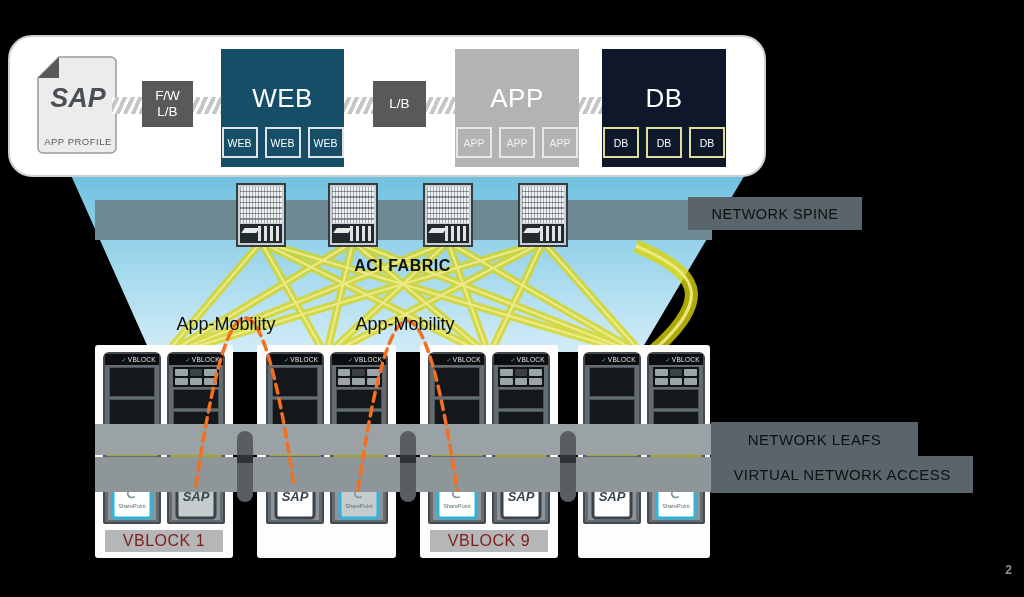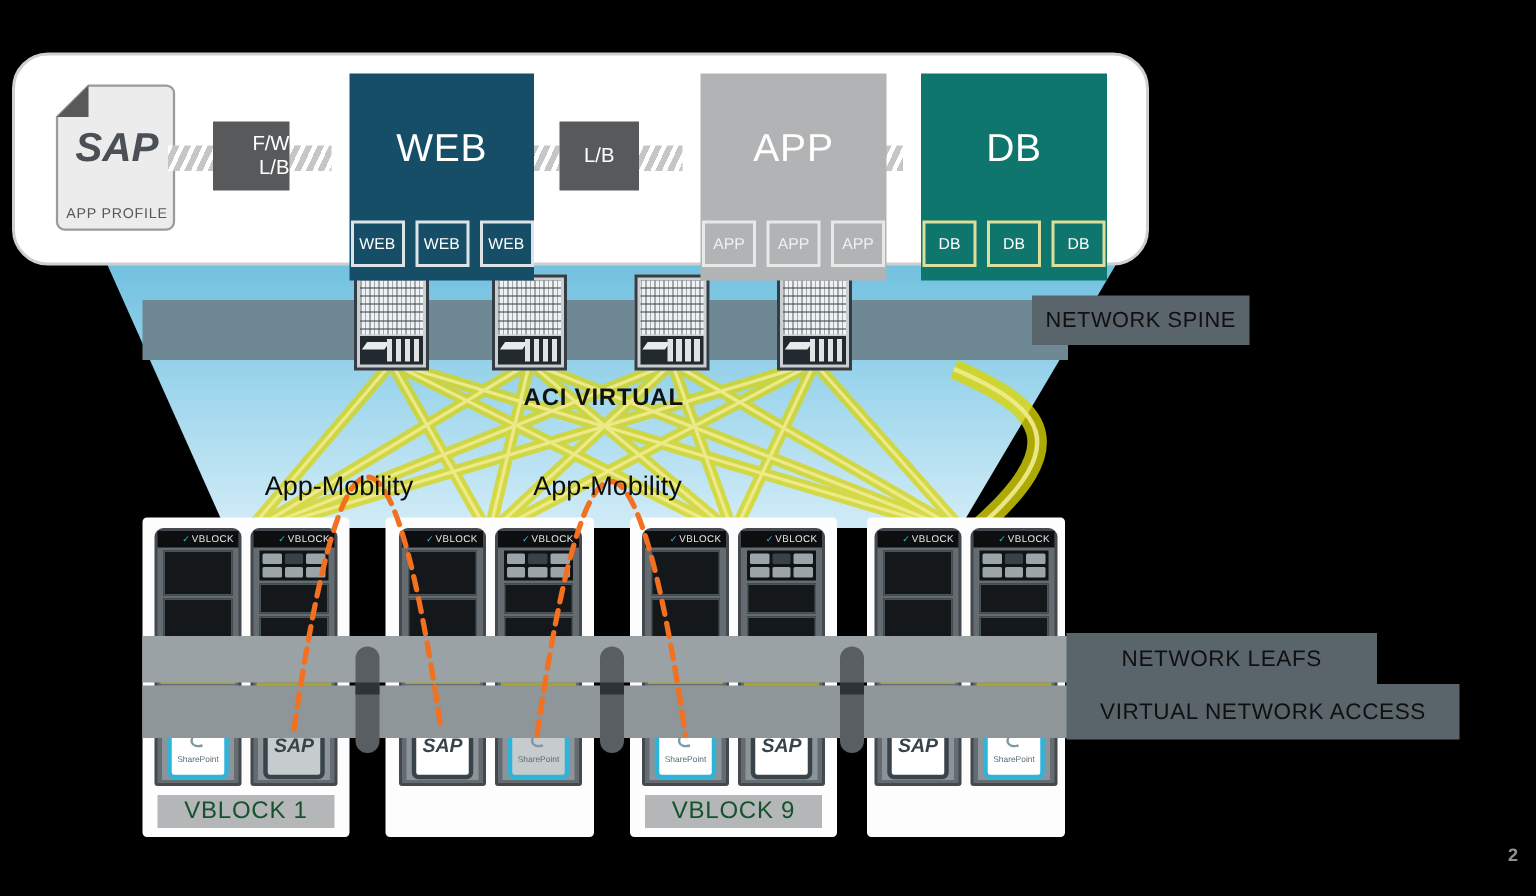--- a/index.html
+++ b/index.html
@@ -11,44 +11,44 @@
                  border:2px solid #cfcfcf;border-radius:24px;z-index:5;}
   .sap-doc{position:absolute;left:25px;top:18px;}
   .connector{position:absolute;height:17px;z-index:1;
              background:repeating-linear-gradient(115deg,#ffffff 0 3px,#c6c6c6 3px 7px);}
   .c1{left:102px;top:60px;width:30px;} .c2{left:183px;top:60px;width:28px;}
   .c3{left:334px;top:60px;width:29px;} .c4{left:416px;top:60px;width:29px;}
   .c5{left:569px;top:60px;width:23px;}
   .small-box{position:absolute;top:44px;height:46px;background:#58595b;color:#fff;
              display:flex;flex-direction:column;align-items:center;justify-content:center;
              font-size:13.5px;line-height:16px;z-index:2;}
-  .fwlb{left:132px;width:51px;align-items:flex-end;} .lb{left:363px;width:53px;}
-  .tier-box{position:absolute;top:12px;height:138px;z-index:2;color:#fff;margin-left:12px;}
+  .fwlb{left:132px;width:51px;} .lb{left:363px;width:53px;}
+  .tier-box{position:absolute;top:12px;height:118px;z-index:2;color:#fff;}
   .tier-web{left:211px;width:123px;background:#174e67;}
   .tier-app{left:445px;width:124px;background:#b1b3b4;}
-  .tier-db{left:592px;width:124px;background:#0f766e;}
+  .tier-db{left:592px;width:124px;background:#0f172a;}
   .tier-heading{position:absolute;left:0;right:0;top:34px;text-align:center;
                 font-size:26px;letter-spacing:.5px;}
   .tier-instances{position:absolute;left:0;right:0;bottom:9px;display:flex;
                   justify-content:center;gap:7px;}
   .inst{width:32px;height:27px;display:flex;align-items:center;justify-content:center;
         font-size:10.5px;border:2px solid rgba(255,255,255,.85);}
   .tier-app .inst{border-color:#e7e8e8;color:#f0f0f0;}
   .tier-db .inst{border-color:#dede9c;}
 
   
   .sky{position:absolute;left:0;top:173px;width:1024px;height:179px;z-index:1;
        background:linear-gradient(180deg,#6fc0df 0%,#a5d9ee 55%,#d2ecf7 100%);
        clip-path:polygon(70px 0,746px 0,640px 179px,150px 179px);}
 
   
   .spine-band{position:absolute;left:95px;top:200px;width:617px;height:40px;background:#6e8994;z-index:2;}
   .gray-label{position:absolute;background:#59646b;color:#101010;display:flex;
               align-items:center;justify-content:center;letter-spacing:.4px;}
-  .spine-label{left:688px;top:197px;width:145px;height:33px;font-size:14.5px;z-index:2;}
+  .spine-label{left:688px;top:197px;width:174px;height:33px;font-size:14.5px;z-index:2;}
   .leafs-label{left:711px;top:422px;width:207px;height:35px;font-size:15px;z-index:8;}
   .access-label{left:711px;top:456px;width:262px;height:37px;font-size:15px;z-index:8;}
 
   .spine-switch{position:absolute;top:183px;width:50px;height:64px;background:#c9cfd2;
                 border:2px solid #343d44;z-index:4;display:flex;flex-direction:column;box-sizing:border-box;}
   .sw-cards{flex:1 1 auto;margin:2px 2px 1px;
      background:repeating-linear-gradient(90deg,rgba(52,61,68,.4) 0 1px,transparent 1px 3px),
                 repeating-linear-gradient(180deg,#eff1f2 0 4px,#8e979c 4px 5.5px);}
   .sw-bottom{height:19px;margin:0 2px 2px;background:#232a2f;position:relative;}
   .sw-wedge{position:absolute;left:3px;top:4px;width:15px;height:5px;background:#e8ebec;
@@ -100,21 +100,21 @@
   .rack-ports{height:6px;margin:0 2px;background:#6f777c;
               background-image:repeating-linear-gradient(90deg,#d6dadc 0 3px,transparent 3px 6px);
               background-size:auto 4px;background-position:1px 1px;background-repeat:repeat-x;}
   .rack-mod{margin:1px 3px 0;border:2px solid #2ba8ce;background:#7e868b;box-sizing:border-box;
             background-image:repeating-linear-gradient(90deg,#cfd4d6 0 3px,transparent 3px 6px);
             background-size:auto 4px;background-position:2px 3px;background-repeat:repeat-x;}
   .mod-leaf{height:12px;} .mod-access{height:13px;}
   .rack-docarea{flex:1 1 auto;margin:2px 3px 2px;background:#8d9499;position:relative;}
   .rack-docarea svg{position:absolute;left:50%;bottom:0;margin-left:-21px;}
   .vb-label{position:absolute;left:10px;right:10px;bottom:6px;height:22px;background:#b5b6b7;
-            color:#14532d;display:flex;align-items:center;justify-content:center;font-size:16px;
+            color:#7f1d1d;display:flex;align-items:center;justify-content:center;font-size:16px;
             letter-spacing:.5px;z-index:9;}
 
   .page-number{position:absolute;right:12px;bottom:20px;color:#909090;font-size:12px;font-weight:bold;z-index:12;}
 </style>
 </head>
 <body>
 
 <div id="canvas">
 
   <div class="sky"></div>
@@ -187,21 +187,21 @@
       </div>
       <div class="spine-switch" style="left: 518px;">
         <div class="sw-cards"></div>
         <div class="sw-bottom">
           <i class="sw-wedge"></i>
           <i class="sw-fans"></i>
         </div>
       </div>
     </div>
 
-  <div class="fabric-label">ACI VIRTUAL</div>
+  <div class="fabric-label">ACI FABRIC</div>
 
   <div class="top-container">
     <svg class="sap-doc" width="84" height="100" viewBox="0 0 84 100">
       <path d="M24 2 H76 a5 5 0 0 1 5 5 V93 a5 5 0 0 1 -5 5 H8 a5 5 0 0 1 -5 -5 V23 Z" fill="#ececec" stroke="#9a9a9a" stroke-width="1.5"></path>
       <path d="M24 2 L3 23 H24 Z" fill="#58595b"></path>
       <text x="43" y="52" text-anchor="middle" font-size="27" font-style="italic" font-weight="bold" fill="#4a5056">SAP</text>
       <text x="43" y="90" text-anchor="middle" font-size="9.5" letter-spacing="0.5" fill="#55595c">APP PROFILE</text>
     </svg>
 
     <div class="connector c1"></div>

